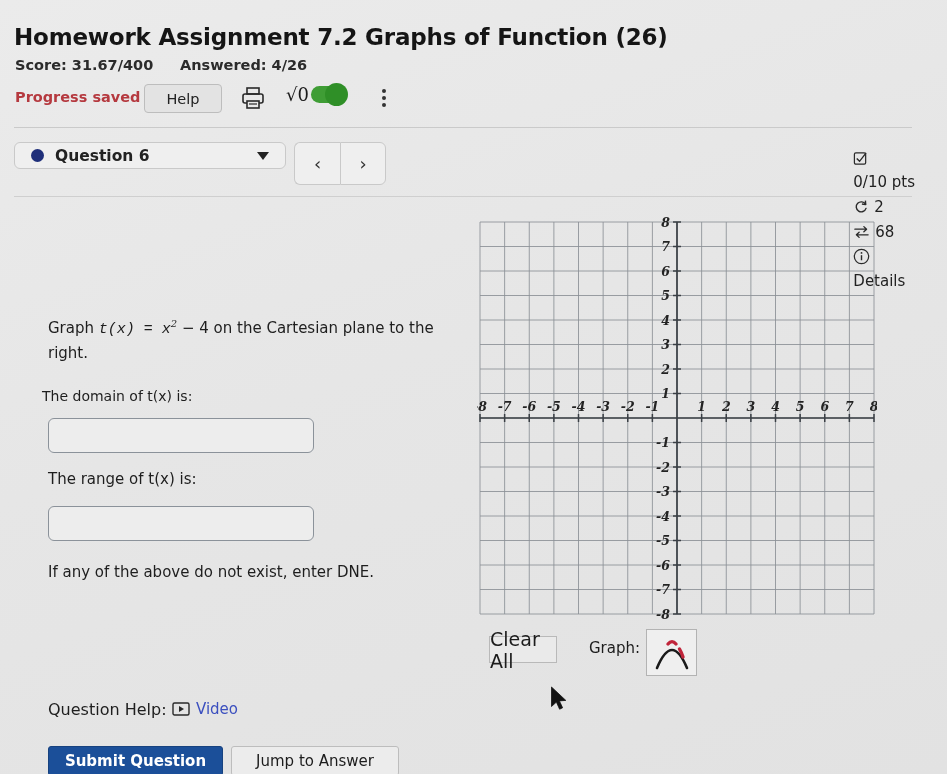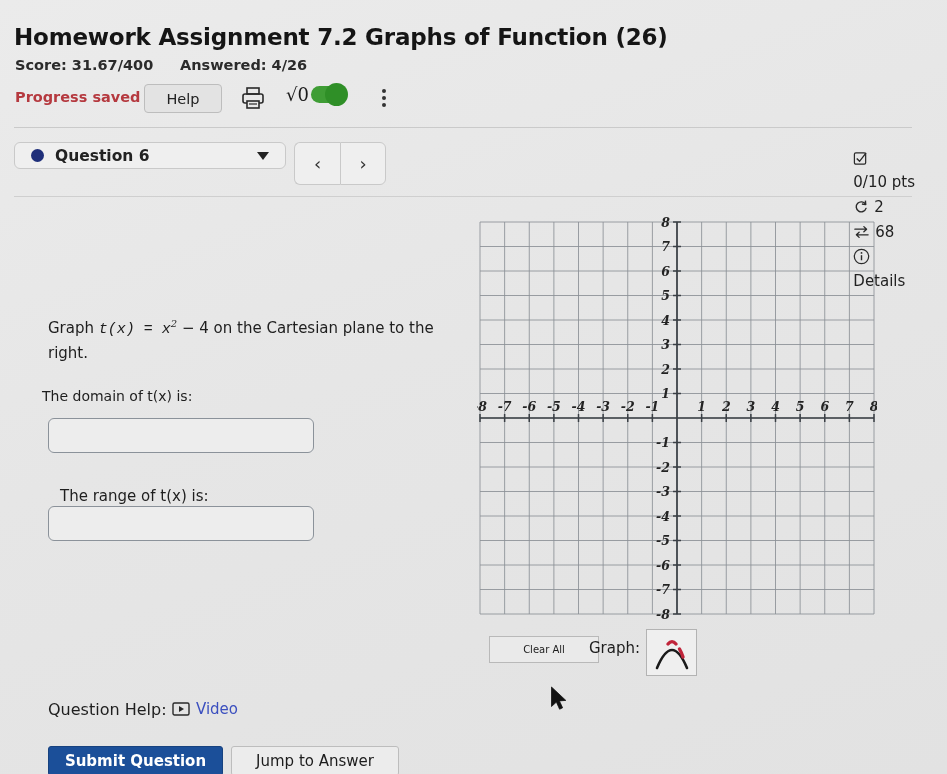--- a/index.html
+++ b/index.html
@@ -81,37 +81,37 @@
 
   .q-rule { position:absolute; left:14px; top:196px; width:898px; height:1px; background:#cfcfcf; }
 
   
   .q-text { position:absolute; left:48px; top:316px; width:410px;
      font-size:15px; line-height:1.5; color:#1e1e1e; }
   .q-text .mathi { font-family:Liberation Mono, monospace; font-style:italic;text-align:center; }
   sup.pw { font-size:10px; font-family:"DejaVu Serif",serif; font-style:italic; }
 
   .lbl-domain { position:absolute; left:42px; top:388px; font-size:14px; color:#1e1e1e; }
-  .lbl-range  { position:absolute; left:48px; top:487px; font-size:15px; color:#1e1e1e;margin-left:12px; }
+  .lbl-range  { position:absolute; left:48px; top:470px; font-size:15px; color:#1e1e1e; }
   .dne-line   { position:absolute; left:48px; top:563px; font-size:15px; color:#1e1e1e; }
 
   .ansbox { position:absolute; left:48px; width:266px; height:35px;
     background:#ededed; border:1px solid #8b929a; border-radius:6px; }
   .ansbox.domain { top:418px; }
   .ansbox.range  { top:506px; }
 
   
   .graph-wrap { position:absolute; left:477px; top:215px; width:400px; height:406px; }
   .graph-wrap svg { display:block; }
 
   
   .clearall {
-    position:absolute; left:489px; top:636px; width:110px; height:27px;
+    position:absolute; left:489px; top:636px; width:68px; height:27px;
     background:#eaeaea; border:1px solid #b9b9b9;
-    font-size:10px; color:#1c1c1c; display:flex; align-items:center; justify-content:center;
+    font-size:19px; color:#1c1c1c; display:flex; align-items:center; justify-content:center;
     cursor:pointer;
   }
   .draw-label { position:absolute; left:589px; top:639px; font-size:15px; color:#1c1c1c; }
   .draw-tool {
     position:absolute; left:646px; top:629px; width:51px; height:47px;
     background:#efefef; border:1px solid #b3b3b3; display:flex; align-items:center; justify-content:center;
     cursor:pointer;
   }
 
   
@@ -223,20 +223,21 @@
   <div class="lbl-domain">
     <span>The domain of </span><span class="mathi">t(x)</span><span> is:</span>
   </div>
   <input class="ansbox domain" type="text" value="" style="">
 
   <div class="lbl-range">
     <span>The range of </span><span class="mathi">t(x)</span><span> is:</span>
   </div>
   <input class="ansbox range" type="text" value="" style="">
 
+  <div class="dne-line">If any of the above do not exist, enter DNE.</div>
 
   <div class="graph-wrap">
     <svg id="grid-svg" width="400" height="406" viewBox="0 0 400 406">
         <line x1="3" y1="7" x2="3" y2="399" stroke="#8b9096" stroke-width="1" opacity="0.85"></line>
         <line x1="27.625" y1="7" x2="27.625" y2="399" stroke="#8b9096" stroke-width="1" opacity="0.85"></line>
         <line x1="52.25" y1="7" x2="52.25" y2="399" stroke="#8b9096" stroke-width="1" opacity="0.85"></line>
         <line x1="76.875" y1="7" x2="76.875" y2="399" stroke="#8b9096" stroke-width="1" opacity="0.85"></line>
         <line x1="101.5" y1="7" x2="101.5" y2="399" stroke="#8b9096" stroke-width="1" opacity="0.85"></line>
         <line x1="126.125" y1="7" x2="126.125" y2="399" stroke="#8b9096" stroke-width="1" opacity="0.85"></line>
         <line x1="150.75" y1="7" x2="150.75" y2="399" stroke="#8b9096" stroke-width="1" opacity="0.85"></line>

